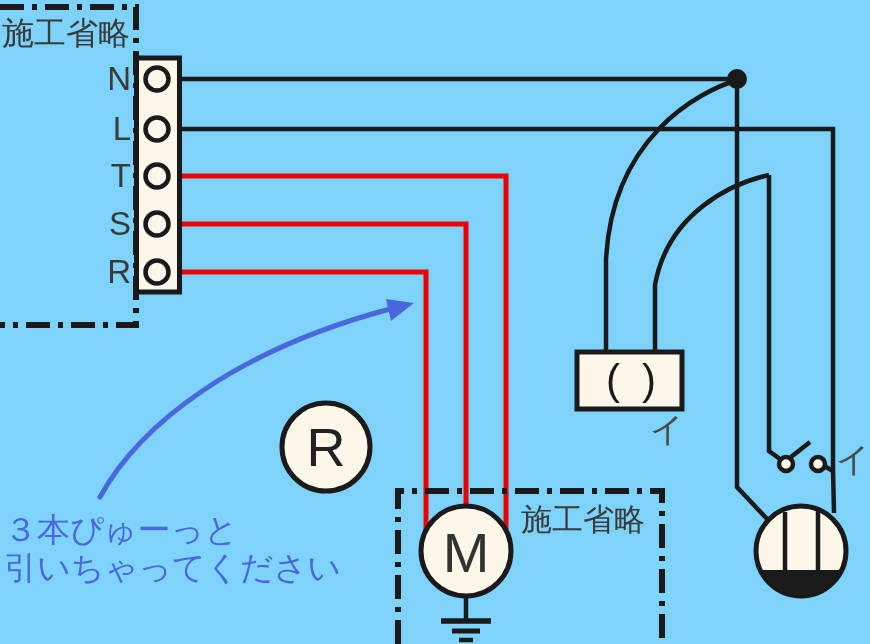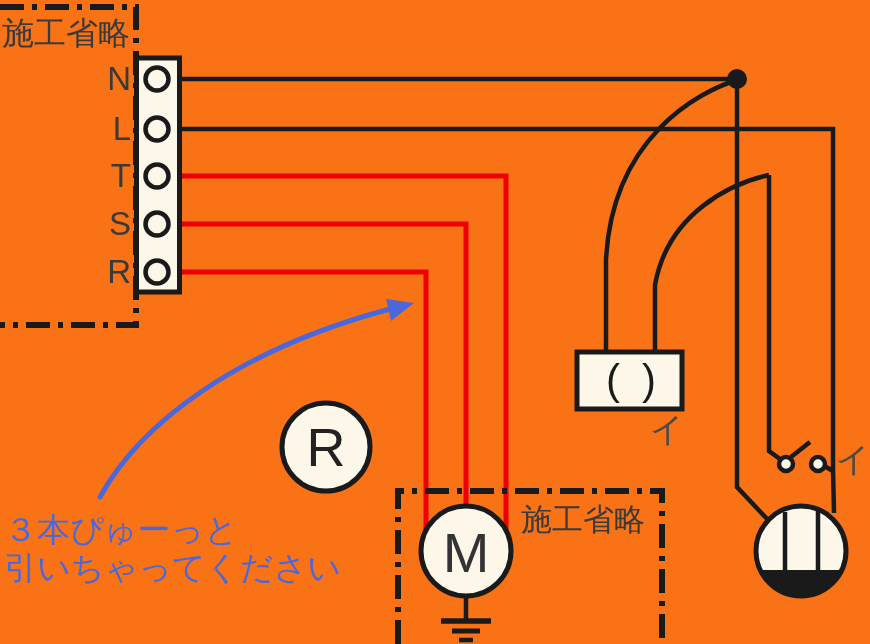--- a/index.html
+++ b/index.html
@@ -1,16 +1,16 @@
 <!DOCTYPE html>
 <html><head>
 <meta charset="utf-8">
 <style>
   html,body{margin:0;padding:0;background:#FCF7E9;}
-  .stage{position:relative;width:870px;height:644px;background:#f97316;overflow:hidden;
+  .stage{position:relative;width:870px;height:644px;background:#7dd3fc;overflow:hidden;
          font-family:"Liberation Sans","DejaVu Sans",sans-serif;}
   svg{display:block;}
   text{font-family:"Liberation Sans","DejaVu Sans",sans-serif;}
   .gray-label{fill:#3A3A3A;}
   .circuit-label{fill:#4A4A4A;}
   .blue-note{fill:#4A68DB;}
 </style>
 </head>
 <body>
 

